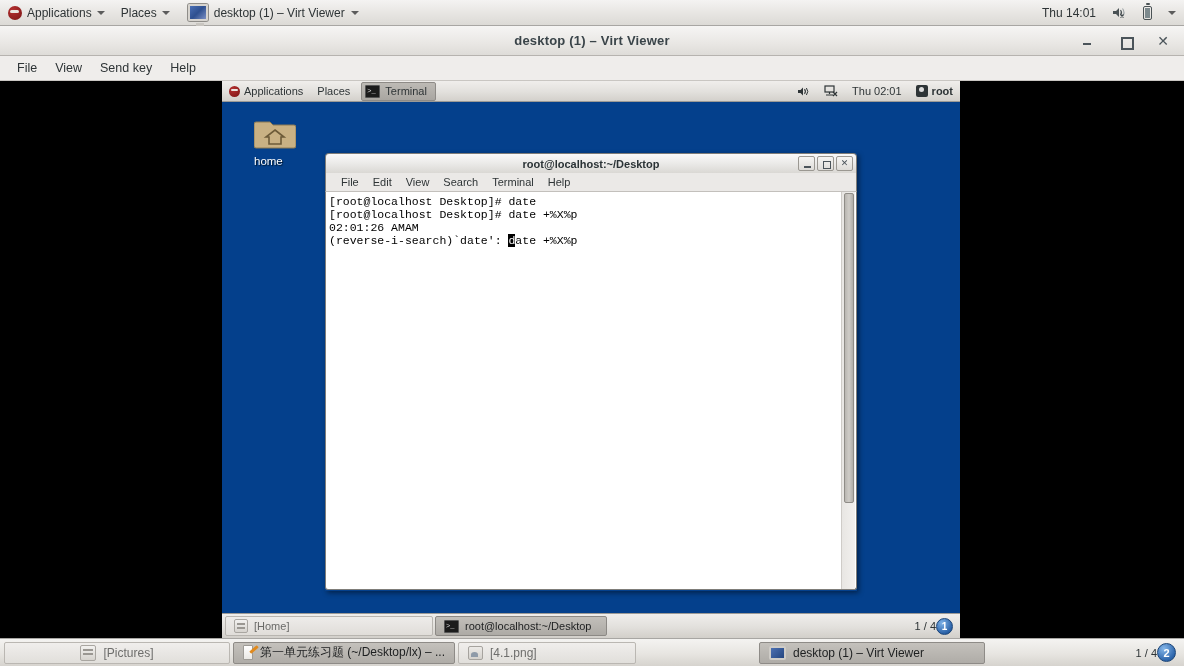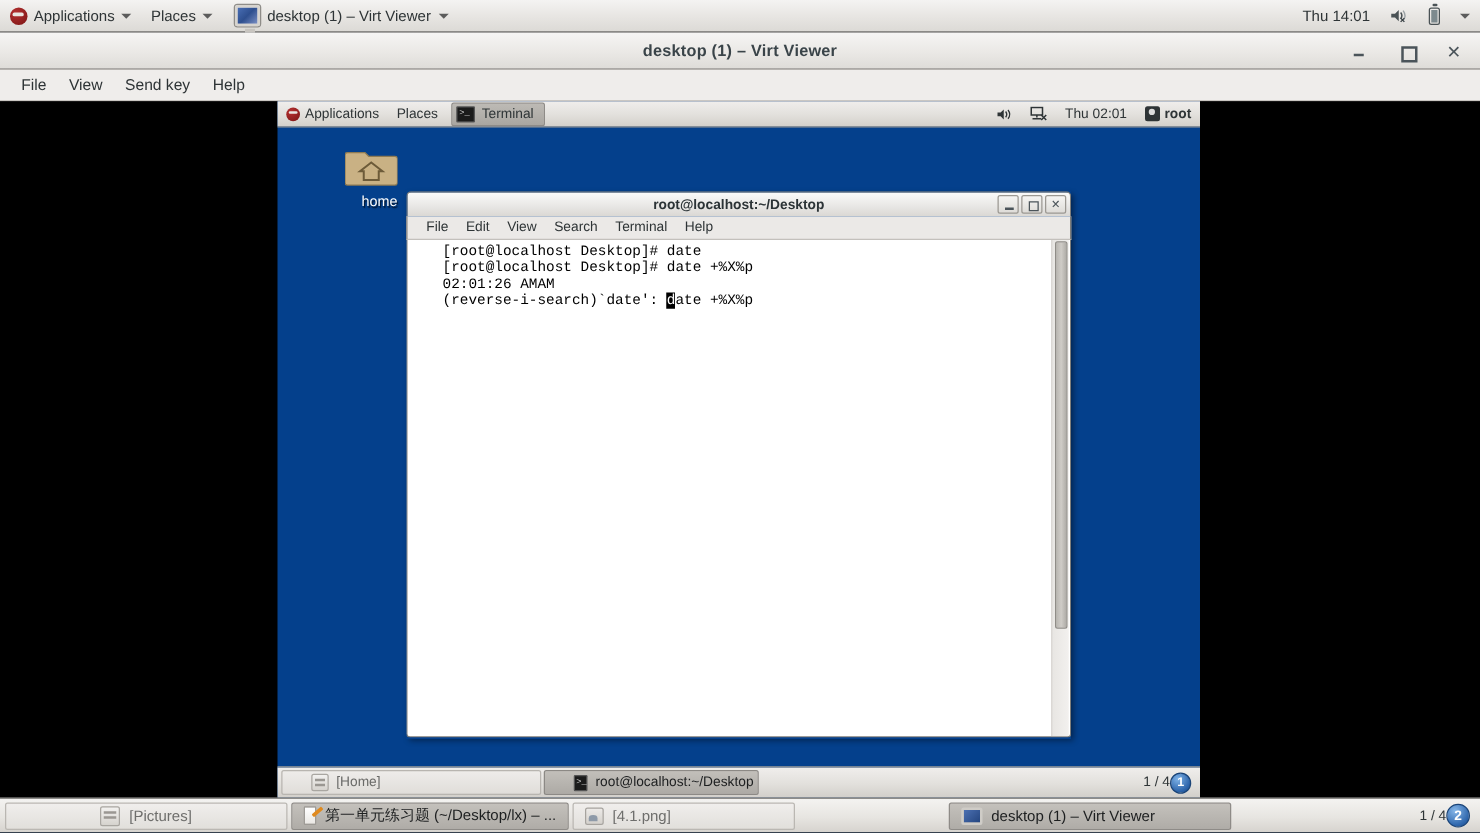--- a/index.html
+++ b/index.html
@@ -133,21 +133,21 @@
     width: 12px; height: 12px; background: #2e3436; border-radius: 2px;
     position: relative;
   }
   .user-ico::after {
     content:""; position:absolute; left:3.5px; top:2px; width:5px; height:5px;
     border-radius:50%; background:#dcdcdc;
   }
 
   
   .dicon {
-    position: absolute; width: 64px; text-align: right;
+    position: absolute; width: 64px; text-align: left;
     color: #fff; font-size: 11.5px; text-shadow: 1px 1px 1px rgba(0,0,0,.7);
   }
   .dicon .glyph { display: block; margin: 0 auto 3px; }
 
   
   .term-win {
     position: absolute; left: 103px; top: 72px; width: 532px; height: 438px;
     box-shadow: 2px 2px 5px rgba(0,0,0,.45);
   }
   .term-titlebar {
@@ -180,21 +180,20 @@
     background: #ffffff;
     border: 1px solid #7f7d79; border-top: none;
     border-radius: 0 0 3px 3px;
     overflow: hidden;
   }
   .term-text {
     position: absolute; left: 3px; top: 3px; right: 18px;
     font-family: "Liberation Mono", "DejaVu Sans Mono", monospace;
     font-size: 11.5px; line-height: 13px; color: #000;
     white-space: pre;
-    margin-left: 25px;
   }
   .cursor-blk { background: #000; color: #fff; }
   .term-scrollbar {
     position: absolute; right: 1px; top: 0; width: 14px; height: 100%;
     background: linear-gradient(to right, #e8e6e3, #f2f0ee);
     border-left: 1px solid #cfccc8;
   }
   .term-scroll-thumb {
     position: absolute; left: 2px; top: 1px; width: 10px; height: 310px;
     background: linear-gradient(to right, #b9b6b1, #cfccc7, #b0ada8);
@@ -204,21 +203,21 @@
   
   .guest-taskbar {
     position: absolute; left: 0; bottom: 0; width: 738px; height: 25px;
     background: linear-gradient(to bottom, #f0eeec 0%, #e2e0dc 55%, #d2cfca 100%);
     border-top: 1px solid #9c9a96;
     display: flex; align-items: center; gap: 2px; padding: 0 3px;
     font-size: 11px; color: #2e3436;
   }
   .tb-btn {
     display: flex; align-items: center; gap: 6px;
-    height: 20px; padding: 0 23px; border-radius: 2px;
+    height: 20px; padding: 0 8px; border-radius: 2px;
     white-space: nowrap; overflow: hidden;
     border: 1px solid #b8b5b0;
     background: linear-gradient(to bottom, #eeecea, #e0ddd9);
     color: #6a6a68;
   }
   .tb-btn.active {
     background: linear-gradient(to bottom, #c2bfba, #adaaa5);
     border-color: #8c8985; color: #1d1f20;
   }
   .tb-btn.w1 { width: 208px; }

